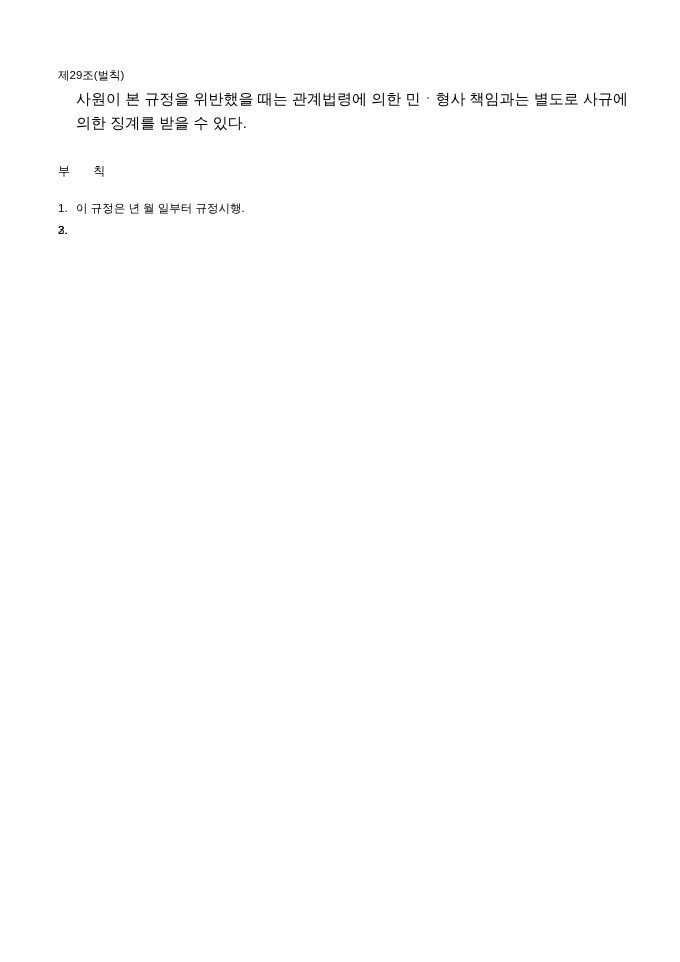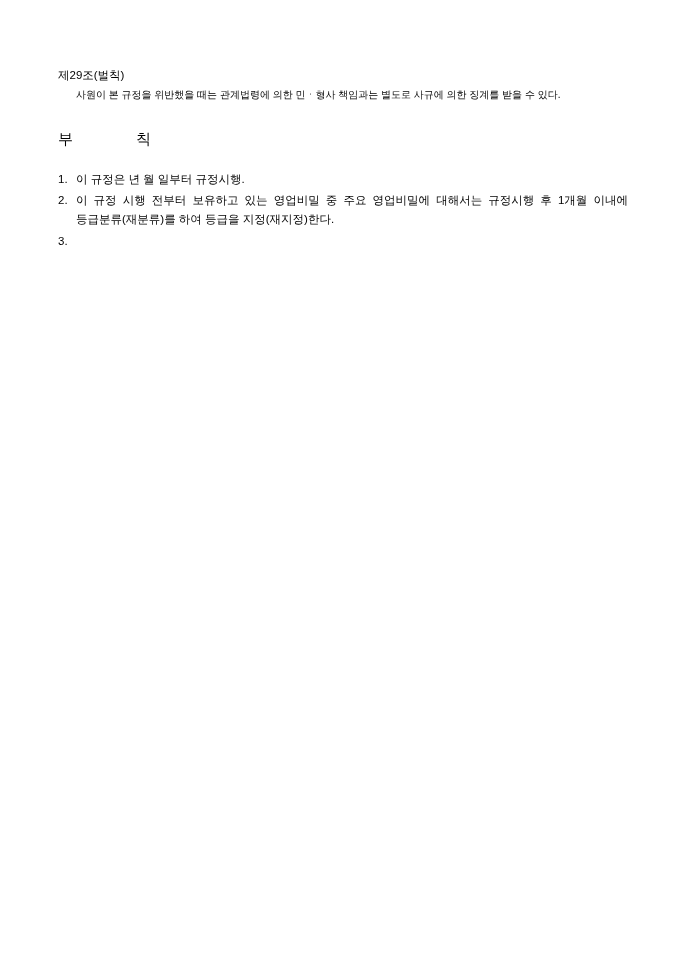--- a/index.html
+++ b/index.html
@@ -31,35 +31,34 @@
   }
   .article-title {
     font-size: 11.5px;
     letter-spacing: 0px;
     margin: 0 0 5px 0;
     white-space: pre;
   }
   .article-para {
     margin: 0 0 4px 0;
     padding-left: 18px;
-    font-size: 10px;
+    font-size: 15px;
     line-height: 1.62;
     text-align: justify;
     text-justify: inter-character;
     word-break: keep-all;
   }
   .spacer-lg {
     height: 26px;
   }
   .supp-heading {
     margin: 0 0 0 0;
-    font-size: 15px;
+    font-size: 12px;
     white-space: pre;
     letter-spacing: 0px;
-    font-family: Liberation Mono, monospace;
   }
   .spacer-md {
     height: 22px;
   }
   ol.supp-list {
     list-style: none;
     margin: 0;
     padding: 0;
   }
   ol.supp-list > li {
@@ -96,21 +95,20 @@
 
     <div class="spacer-md"></div>
 
     <ol class="supp-list">
       <li>
         <span class="num">1.</span>
         <span>이  규정은      년        월      일부터  규정시행.</span>
       </li>
       <li>
         <span class="num">2.</span>
-        <span>이  규정  시행  전부터  보유하고  있는  영업비밀  중  주요  영업비밀에  대해서는  규정시행  후 1개월  이내에  등급분류(재분류)를  하여  등급을  지정(재지정)한다.</span>
       </li>
       <li>
         <span class="num">3.</span>
       </li>
     </ol>
 
   </div>
 </div>
 
 </body></html>

